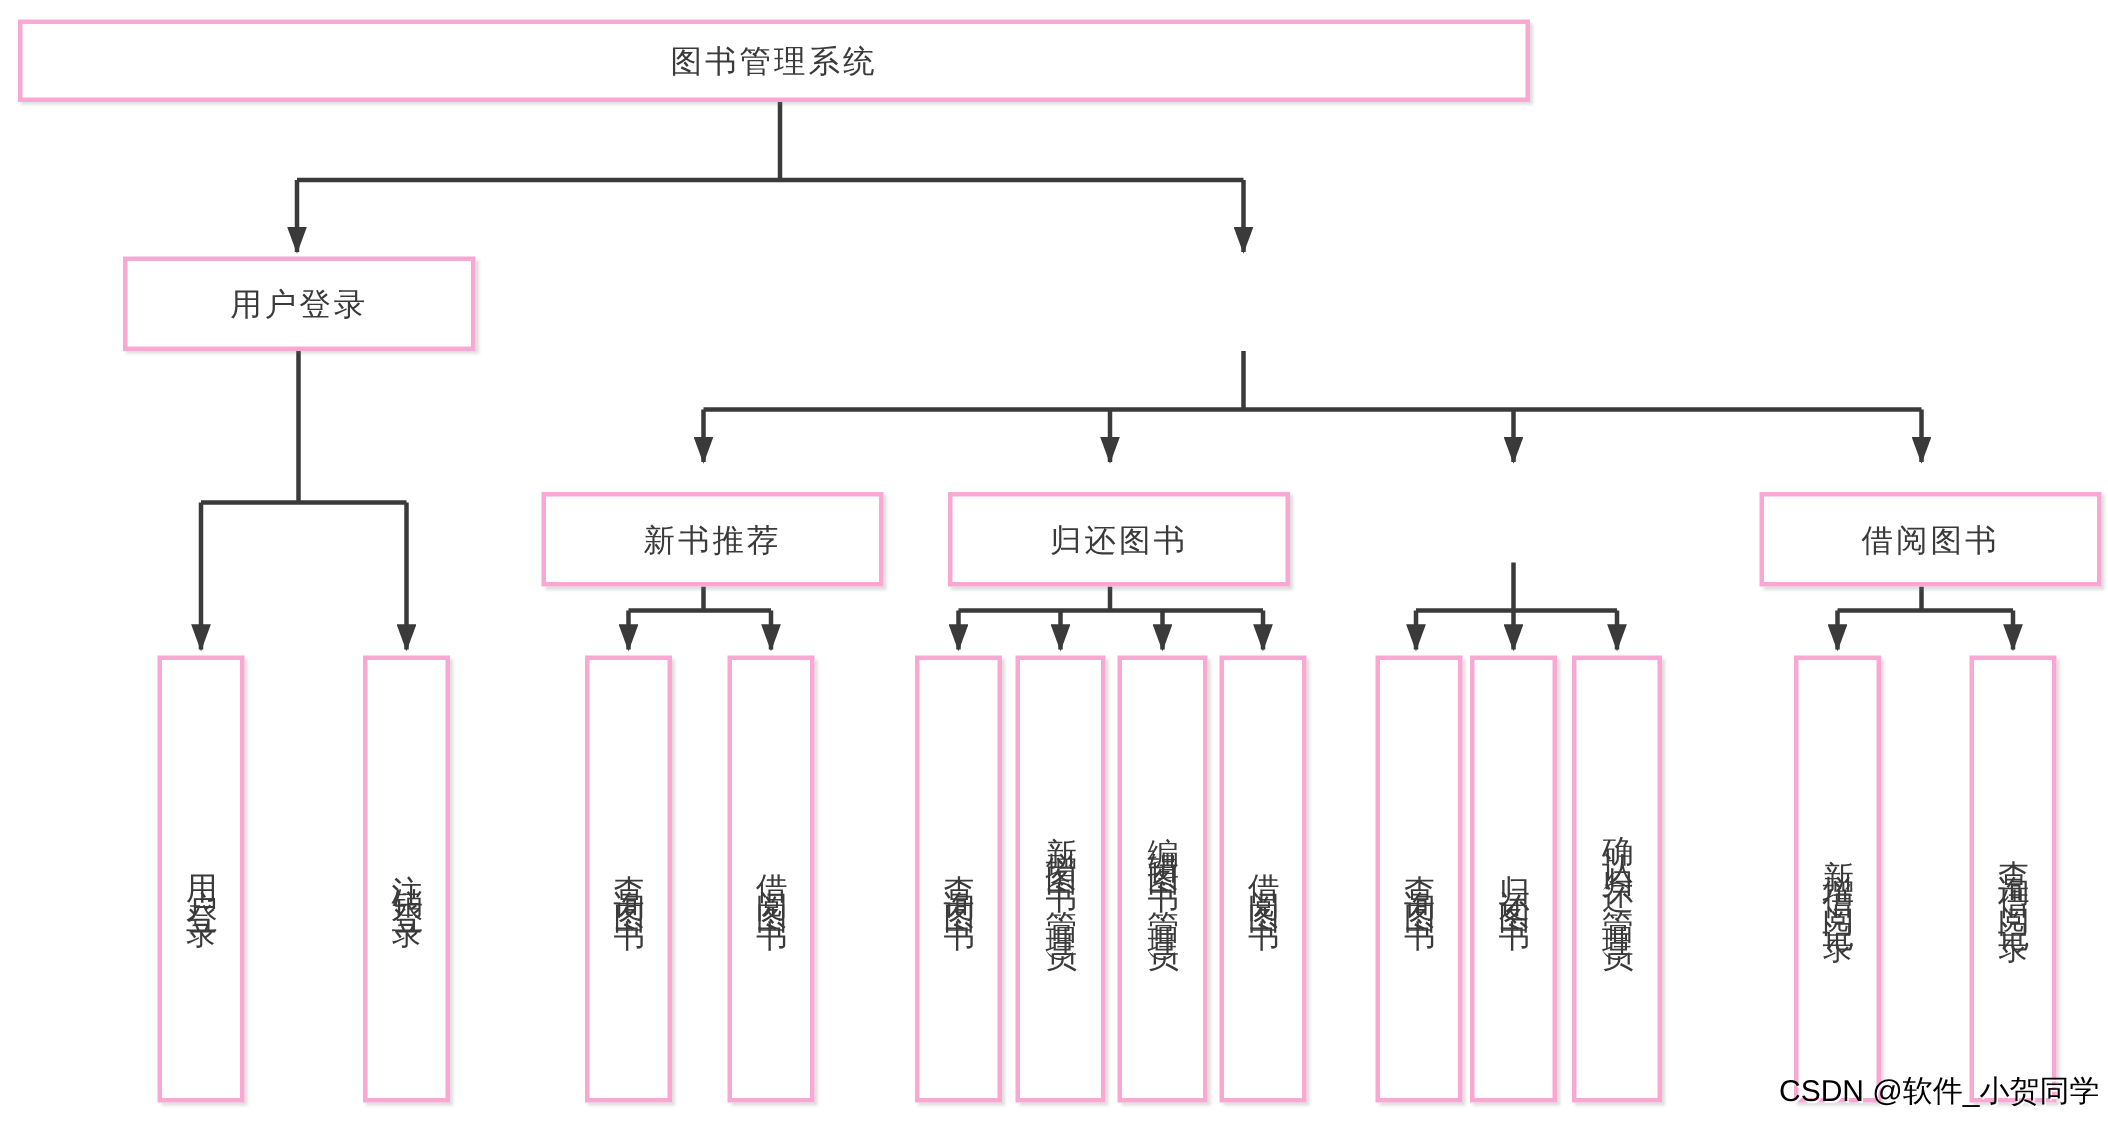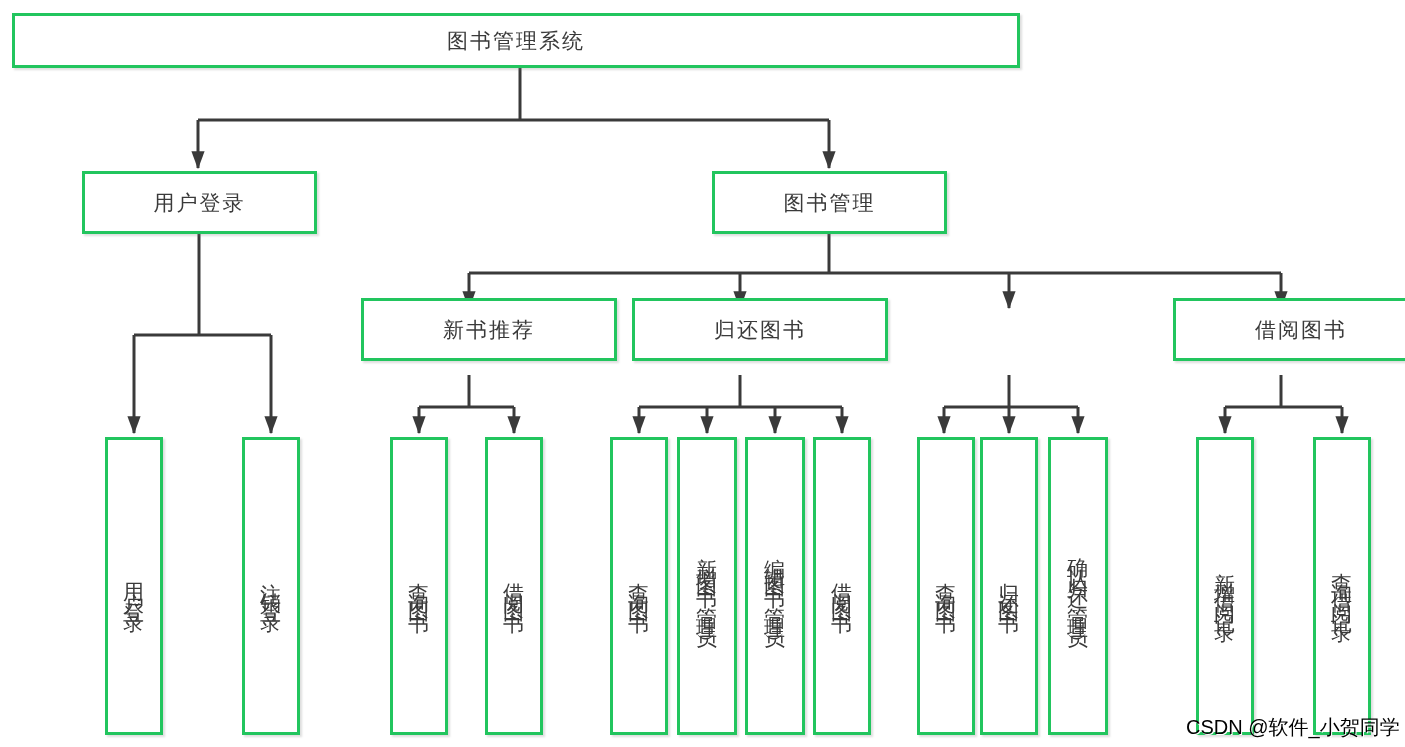--- a/index.html
+++ b/index.html
@@ -9,36 +9,36 @@
     height: 747px;
     background: #ffffff;
     font-family: "Liberation Sans", "DejaVu Sans", sans-serif;
     overflow: hidden;
   }
   #wires { position: absolute; left: 0; top: 0; z-index: 1; }
   .node {
     position: absolute;
     box-sizing: border-box;
     background: #ffffff;
-    border: 3px solid #22c55e;
+    border: 3px solid #f9a8d4;
     box-shadow: 2px 2px 2px rgba(120,120,120,0.25);
     display: flex;
     align-items: center;
     justify-content: center;
     z-index: 2;
     color: #3a3a3a;
   }
   .hlabel {
     font-size: 21px;
     letter-spacing: 2px;
     white-space: nowrap;
   }
   .node.root  { left: 12px;  top: 13px;  width: 1008px; height: 55px; }
   .node.lvl2  { top: 171px; width: 235px; height: 63px; }
-  .node.lvl3  { top: 298px; width: 256px; height: 63px; }
+  .node.lvl3  { top: 328px; width: 228px; height: 63px; }
   .node.leaf  { top: 437px; width: 58px;  height: 298px; }
   .node.leaf.wide { width: 60px; }
   .vtext {
     writing-mode: vertical-rl;
     text-orientation: mixed;
     font-size: 21px;
     letter-spacing: 10px;
     line-height: 1;
     color: #3a3a3a;
   }
@@ -108,23 +108,20 @@
     </g>
   </svg>
 
   <div class="node root">
     <span class="hlabel">图书管理系统</span>
   </div>
 
   <div class="node lvl2" style="left:82px">
     <span class="hlabel">用户登录</span>
   </div>
-  <div class="node lvl2" style="left:712px">
-    <span class="hlabel">图书管理</span>
-  </div>
 
   <div class="node lvl3" style="left:361px">
     <span class="hlabel">新书推荐</span>
   </div>
   <div class="node lvl3" style="left:632px">
     <span class="hlabel">归还图书</span>
   </div>
   <div class="node lvl3" style="left:1173px">
     <span class="hlabel">借阅图书</span>
   </div>

